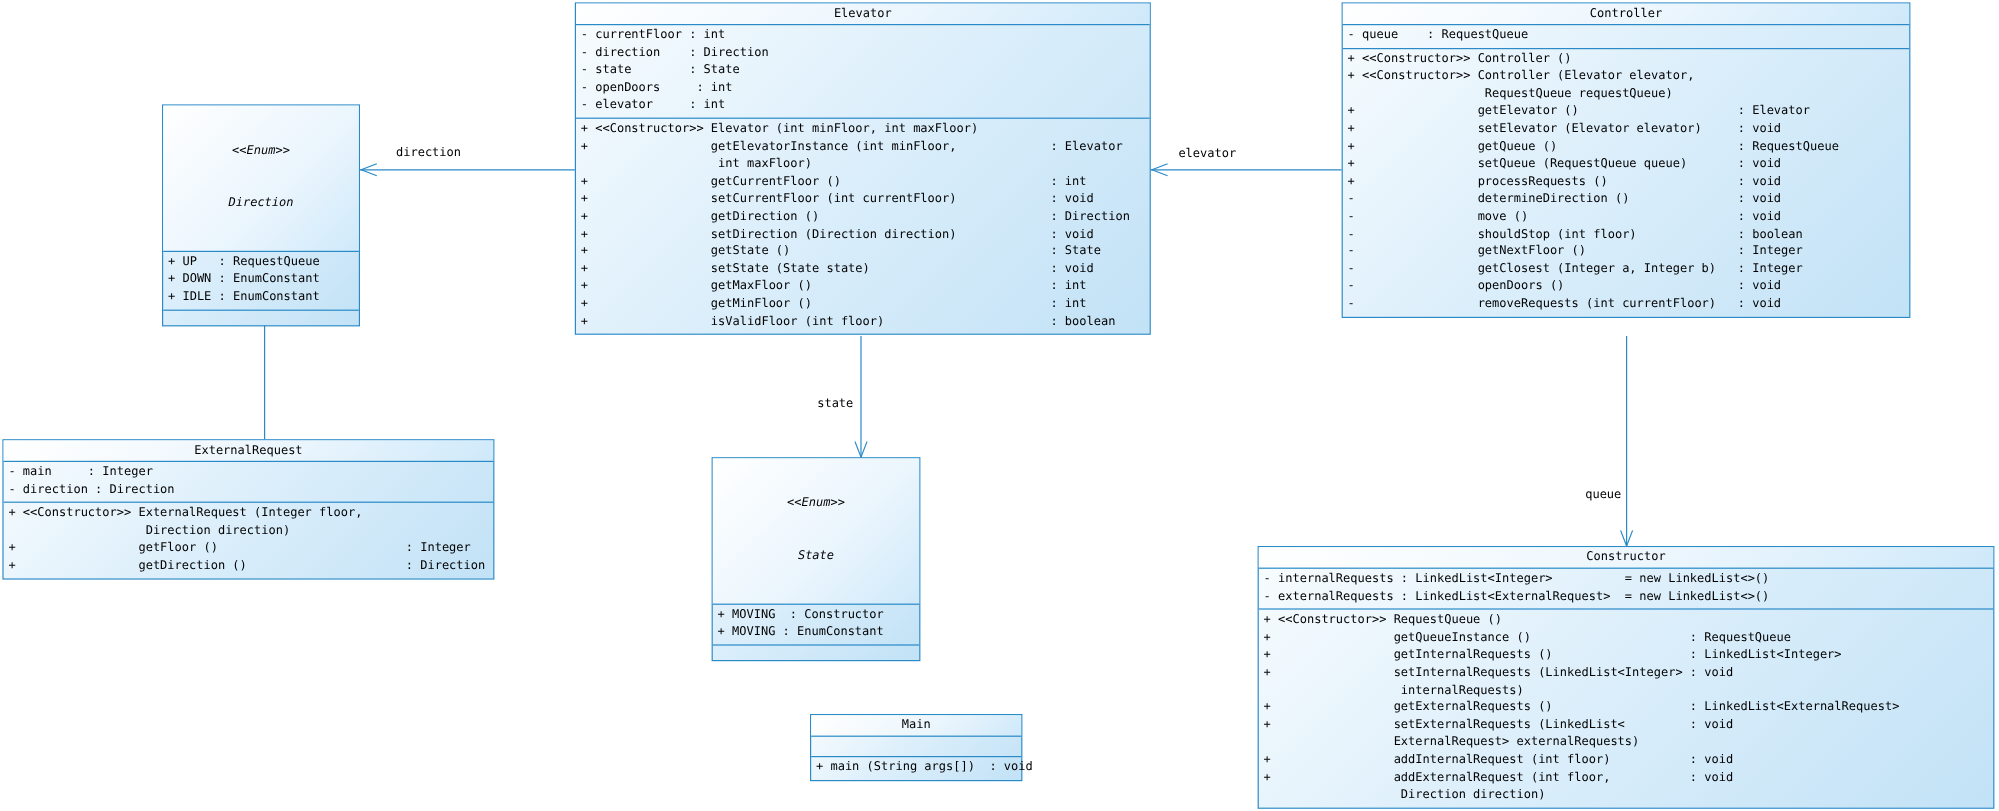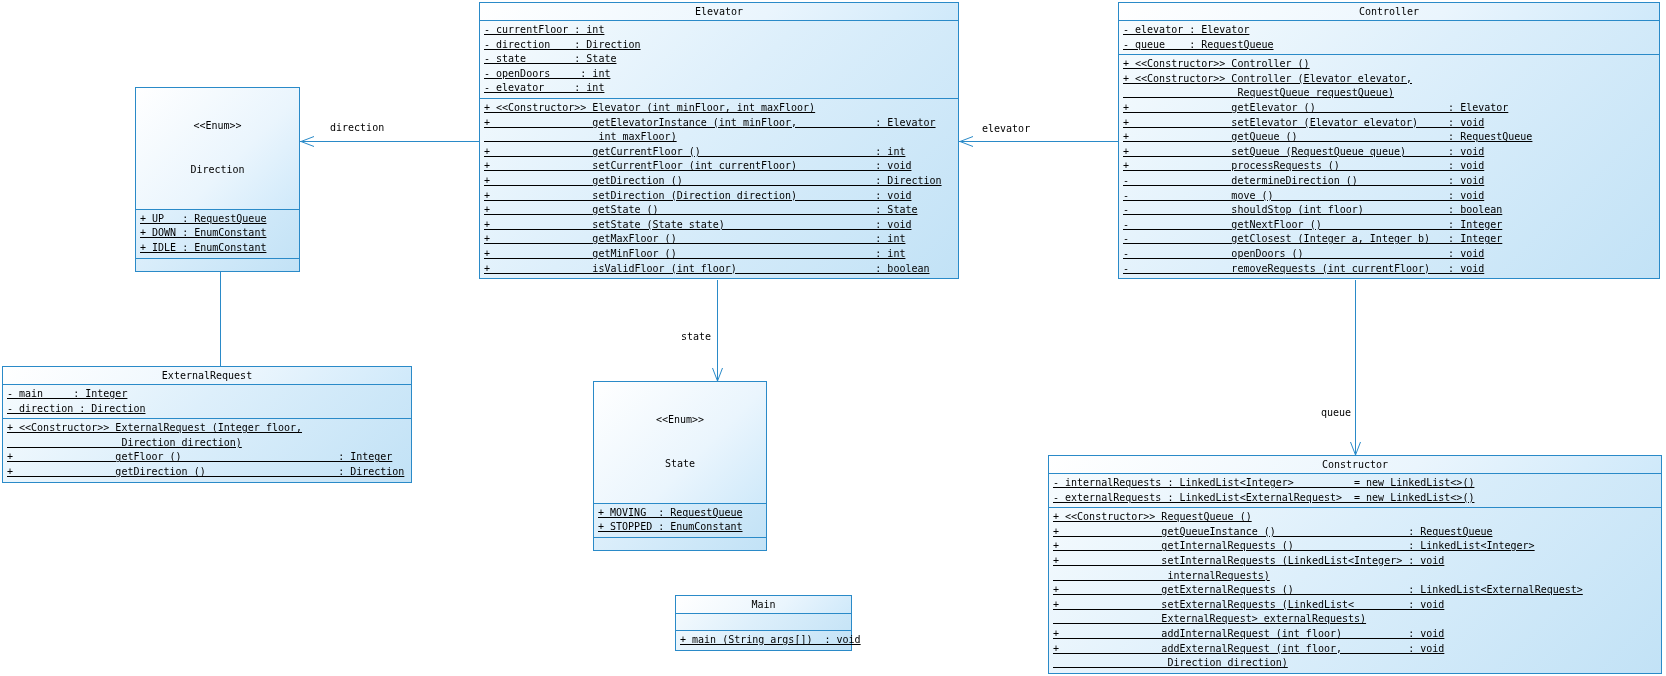--- a/index.html
+++ b/index.html
@@ -14,22 +14,22 @@
   .uml-box {
     position: absolute;
     border: 1px solid #2a8ac8;
     background: linear-gradient(135deg, #f8fcfe 0%, #ddeffb 45%, #c2e2f6 100%);
   }
   .title {
     text-align: center; height: 18px; line-height: 18px;
     border-bottom: 1px solid #2a8ac8; white-space: pre;
     background: linear-gradient(135deg, #ffffff 0%, #eaf5fd 60%, #cfe9fa 100%);
   }
-  .title.two { height: auto; padding: 2px 0; line-height: 14.6px; }
-  .sec { padding: 2px 4px; line-height: 14.6px; white-space: pre; text-decoration: underline; }
+  .title.two { height: auto; padding: 2px 0; line-height: 14.6px; font-style: italic; }
+  .sec { padding: 2px 4px; line-height: 14.6px; white-space: pre; }
   .sec + .sec { border-top: 1px solid #2a8ac8; }
   .sec.empty-s { height: 13px; padding: 0; }
   .sec.empty-m { height: 16px; padding: 0; }
   .sec .line { height: 14.6px; }
   .label { position: absolute; line-height: 12px; white-space: pre; }
 </style>
 </head>
 <body>
 
 <div class="canvas">
@@ -62,23 +62,23 @@
   <div class="label" style="left:681px; top:331px">state</div>
   <div class="label" style="left:1321px; top:407px">queue</div>
   <div class="label" style="left:228px; top:211px">direction</div>
 
   <div class="uml-box" style="left:479px; top:2px; width:480px">
     <div class="title">Elevator</div>
     <div class="sec"><div class="line">- currentFloor : int</div><div class="line">- direction    : Direction</div><div class="line">- state        : State</div><div class="line">- openDoors     : int</div><div class="line">- elevator     : int</div></div>
     <div class="sec"><div class="line">+ &lt;&lt;Constructor&gt;&gt; Elevator (int minFloor, int maxFloor)</div><div class="line">+                 getElevatorInstance (int minFloor,             : Elevator</div><div class="line">                   int maxFloor)</div><div class="line">+                 getCurrentFloor ()                             : int</div><div class="line">+                 setCurrentFloor (int currentFloor)             : void</div><div class="line">+                 getDirection ()                                : Direction</div><div class="line">+                 setDirection (Direction direction)             : void</div><div class="line">+                 getState ()                                    : State</div><div class="line">+                 setState (State state)                         : void</div><div class="line">+                 getMaxFloor ()                                 : int</div><div class="line">+                 getMinFloor ()                                 : int</div><div class="line">+                 isValidFloor (int floor)                       : boolean</div></div>
   </div>
 
-  <div class="uml-box" style="left:1118px; top:2px; width:542px">
+  <div class="uml-box" style="left:1118px; top:2px; width:474px">
     <div class="title">Controller</div>
-    <div class="sec"><div class="line">- elevator : Elevator</div><div class="line">- queue    : RequestQueue</div></div>
+    <div class="sec"><div class="line">- queue    : RequestQueue</div></div>
     <div class="sec"><div class="line">+ &lt;&lt;Constructor&gt;&gt; Controller ()</div><div class="line">+ &lt;&lt;Constructor&gt;&gt; Controller (Elevator elevator,</div><div class="line">                   RequestQueue requestQueue)</div><div class="line">+                 getElevator ()                      : Elevator</div><div class="line">+                 setElevator (Elevator elevator)     : void</div><div class="line">+                 getQueue ()                         : RequestQueue</div><div class="line">+                 setQueue (RequestQueue queue)       : void</div><div class="line">+                 processRequests ()                  : void</div><div class="line">-                 determineDirection ()               : void</div><div class="line">-                 move ()                             : void</div><div class="line">-                 shouldStop (int floor)              : boolean</div><div class="line">-                 getNextFloor ()                     : Integer</div><div class="line">-                 getClosest (Integer a, Integer b)   : Integer</div><div class="line">-                 openDoors ()                        : void</div><div class="line">-                 removeRequests (int currentFloor)   : void</div></div>
   </div>
 
   <div class="uml-box" style="left:135px; top:87px; width:165px">
     <div class="title two">
       <div>&lt;&lt;Enum&gt;&gt;</div>
       <div>Direction</div>
     </div>
     <div class="sec"><div class="line">+ UP   : RequestQueue</div><div class="line">+ DOWN : EnumConstant</div><div class="line">+ IDLE : EnumConstant</div></div>
     <div class="sec empty-s"></div>
@@ -88,21 +88,21 @@
     <div class="title">ExternalRequest</div>
     <div class="sec"><div class="line">- main     : Integer</div><div class="line">- direction : Direction</div></div>
     <div class="sec"><div class="line">+ &lt;&lt;Constructor&gt;&gt; ExternalRequest (Integer floor,</div><div class="line">                   Direction direction)</div><div class="line">+                 getFloor ()                          : Integer</div><div class="line">+                 getDirection ()                      : Direction</div></div>
   </div>
 
   <div class="uml-box" style="left:593px; top:381px; width:174px">
     <div class="title two">
       <div>&lt;&lt;Enum&gt;&gt;</div>
       <div>State</div>
     </div>
-    <div class="sec"><div class="line">+ MOVING  : RequestQueue</div><div class="line">+ STOPPED : EnumConstant</div></div>
+    <div class="sec"><div class="line">+ MOVING  : Constructor</div><div class="line">+ MOVING : EnumConstant</div></div>
     <div class="sec empty-s"></div>
   </div>
 
   <div class="uml-box" style="left:675px; top:595px; width:177px">
     <div class="title">Main</div>
     <div class="sec empty-m"></div>
     <div class="sec"><div class="line">+ main (String args[])  : void</div></div>
   </div>
 
   <div class="uml-box" style="left:1048px; top:455px; width:614px">

